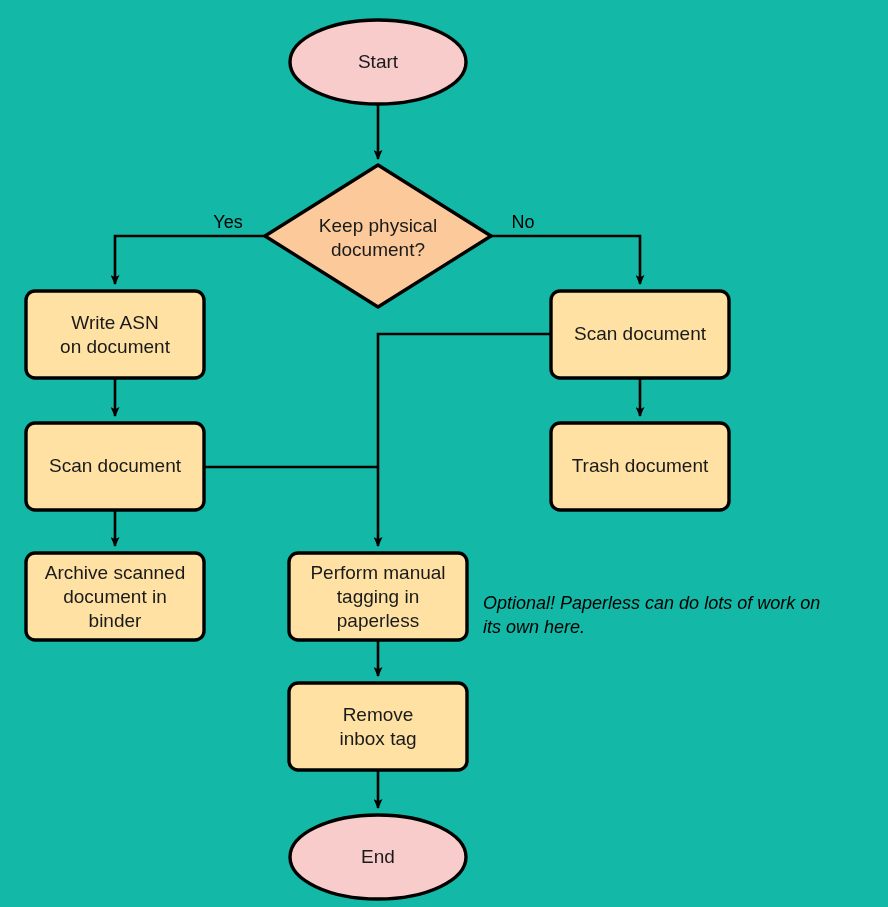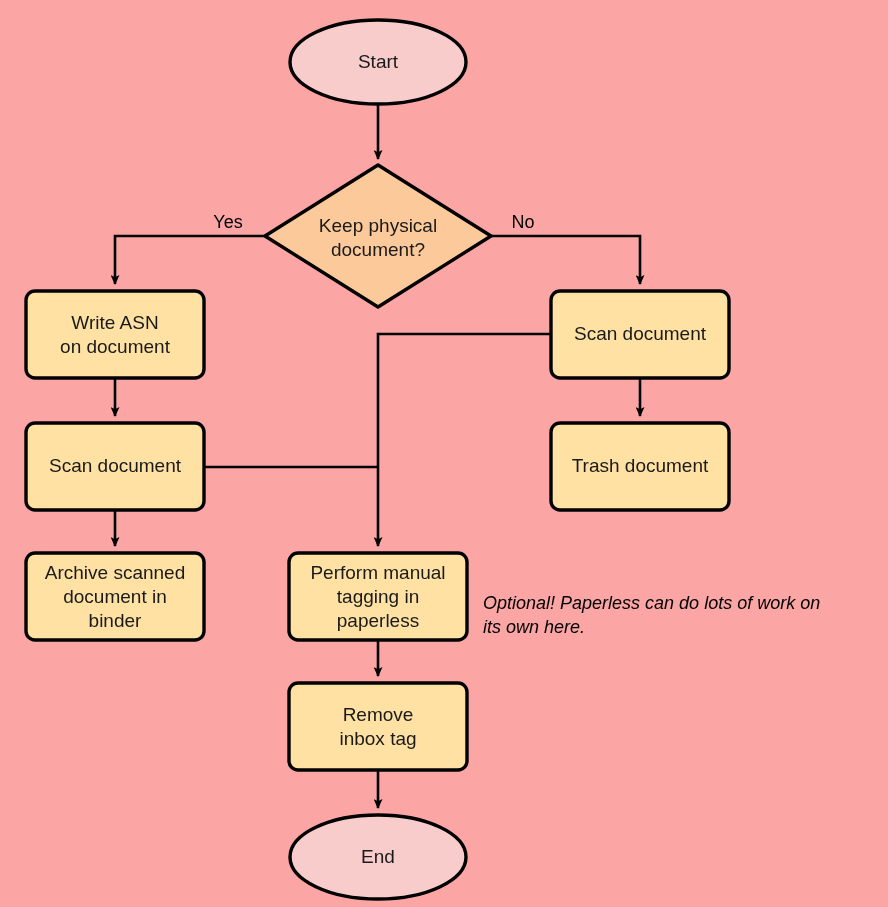--- a/index.html
+++ b/index.html
@@ -10,21 +10,21 @@
   body {
     width: 888px;
     height: 907px;
     font-family: "Liberation Sans", sans-serif;
     overflow: hidden;
   }
   #flowchart-root {
     position: relative;
     width: 888px;
     height: 907px;
-    background: #fca5a5;
+    background: #14b8a6;
   }
   svg#flow-svg {
     position: absolute;
     left: 0;
     top: 0;
     width: 888px;
     height: 907px;
   }
   .shape-text {
     font-family: "Liberation Sans", sans-serif;

